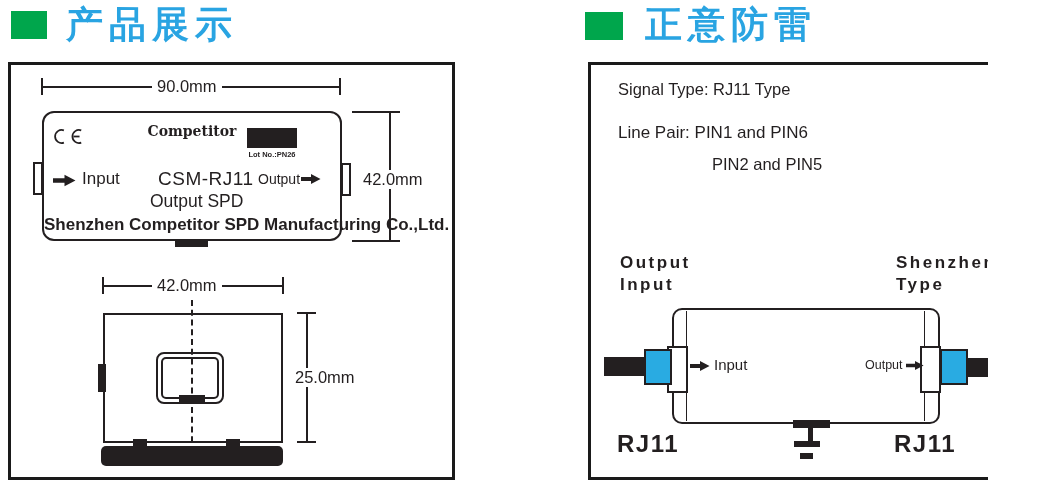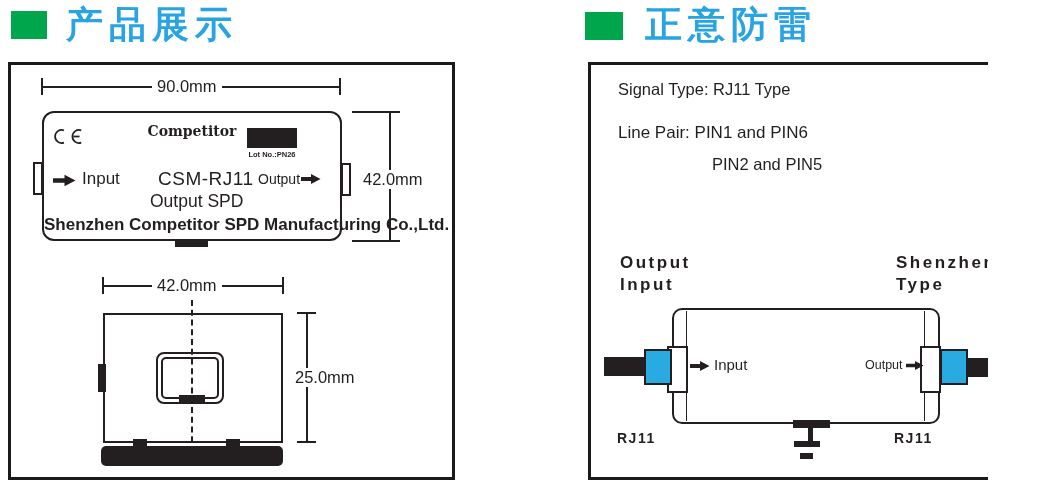--- a/index.html
+++ b/index.html
@@ -22,21 +22,21 @@
   .dim-label { background:#fff; padding:0 5px; font-size:16.5px; white-space:nowrap; }
   .blk { background:var(--ink,#231F20); }
   .icon { color:var(--ink,#231F20); display:block; }
   .txt { white-space:nowrap; }
   .bold { font-weight:bold; }
   .device-tv { border:2px solid var(--ink,#231F20); border-radius:12px; background:#fff; }
   .side-tab { background:#fff; border:2px solid var(--ink,#231F20); }
   .brand-cn { font-family:"DejaVu Serif", serif; font-weight:bold; font-size:13px; letter-spacing:2px; }
   .brand-en { font-family:"DejaVu Serif", serif; font-weight:bold; font-size:14px; letter-spacing:0; }
   .wire-label { font-weight:bold; font-size:17px; letter-spacing:2.5px; line-height:22px; white-space:nowrap; }
-  .rj11 { font-weight:bold; font-size:14px; letter-spacing:1.5px; white-space:nowrap; }
+  .rj11 { font-weight:bold; font-size:24px; letter-spacing:1.5px; white-space:nowrap; }
   .conn { background:var(--cyan,#29ABE2); border:2px solid var(--ink,#231F20); }
 </style>
 </head>
 <body>
 
 <div class="page">
 
   <div class="abs bullet" style="left:11px; top:11px; width:36px; height:28px;"></div>
   <div class="abs sec-title" style="left:66px; top:0px;">产品展示</div>
 

